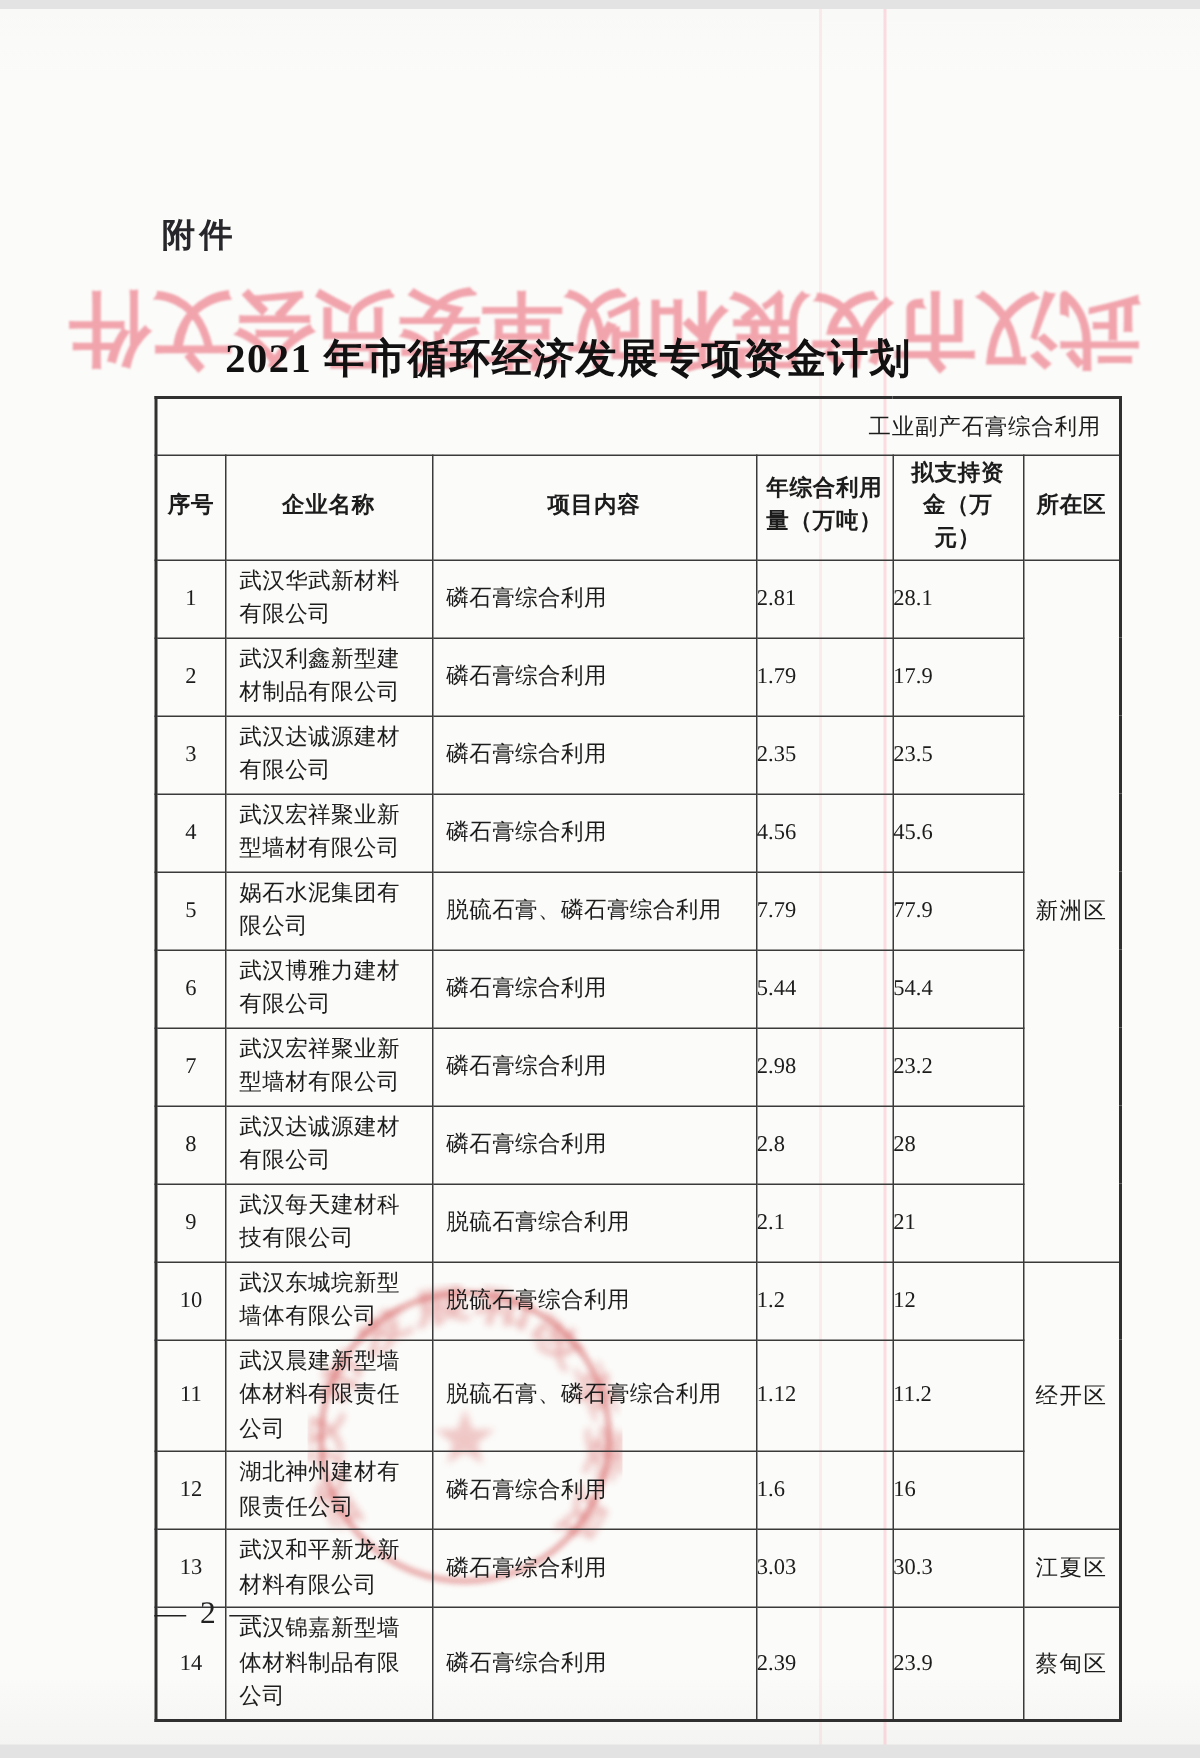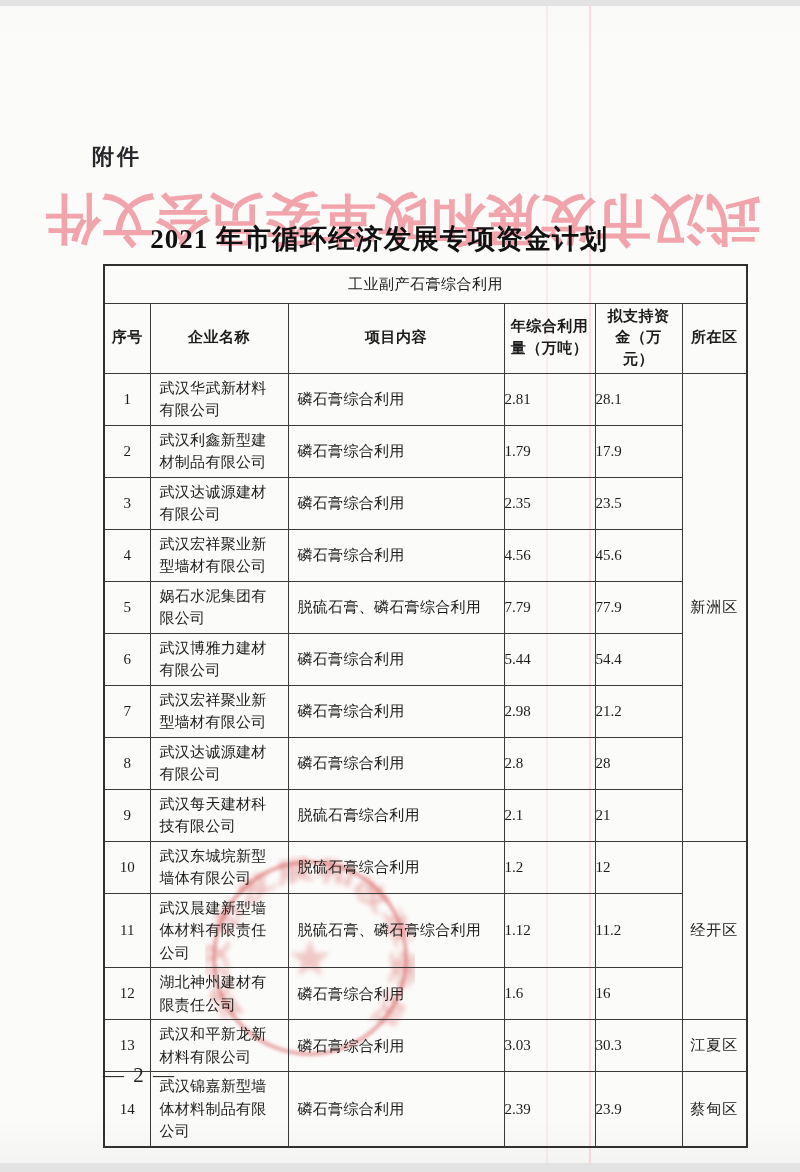--- a/index.html
+++ b/index.html
@@ -16,21 +16,21 @@
     left: 0; right: 0; top: 6px; bottom: 9px;
     background: linear-gradient(180deg, #f9f9f7 0%, #fbfbf9 4%, #fbfbf9 96%, #f4f4f2 100%);
     z-index: 0;
   }
   .scan-line { position: absolute; top: 6px; bottom: 9px; z-index: 1; }
   .scan-line.a { left: 546px; width: 2px; background: rgba(255,140,165,0.14); }
   .scan-line.b { left: 589px; width: 2px; background: rgba(255,130,160,0.26); }
 
   .attachment-label {
     position: absolute;
-    left: 92px; top: 142px;
+    left: 108px; top: 142px;
     font-family: "Liberation Sans", "DejaVu Sans", sans-serif;
     font-size: 22px; font-weight: 600;
     letter-spacing: 3px;
     color: #27272b;
     z-index: 3;
   }
 
   .ghost-letterhead {
     position: absolute;
     left: 88px; top: 181px;
@@ -80,21 +80,21 @@
   .funding-table td, .funding-table th {
     border: 1.4px solid #3a3a3a;
     vertical-align: middle;
     background: transparent;
     font-weight: 400;
   }
   .funding-table { border: 2px solid #303030; }
   .section-header-cell {
     height: 38px;
     font-weight: 700;
-    text-align: center;
+    text-align: right;
     padding: 2px 12px;
     letter-spacing: 0.5px;
   }
   .funding-table thead th {
     height: 46px;
     font-weight: 700;
     text-align: center;
     padding: 2px 5px;
     line-height: 1.45;
     letter-spacing: 0.5px;
@@ -224,21 +224,21 @@
           <td class="c-left">武汉博雅力建材有限公司</td>
           <td class="c-left">磷石膏综合利用</td>
           <td class="c-num">5.44</td>
           <td class="c-num">54.4</td>
         </tr>
         <tr>
           <td class="c-no">7</td>
           <td class="c-left">武汉宏祥聚业新型墙材有限公司</td>
           <td class="c-left">磷石膏综合利用</td>
           <td class="c-num">2.98</td>
-          <td class="c-num">21.2</td>
+          <td class="c-num">23.2</td>
         </tr>
         <tr>
           <td class="c-no">8</td>
           <td class="c-left">武汉达诚源建材有限公司</td>
           <td class="c-left">磷石膏综合利用</td>
           <td class="c-num">2.8</td>
           <td class="c-num">28</td>
         </tr>
         <tr>
           <td class="c-no">9</td>

